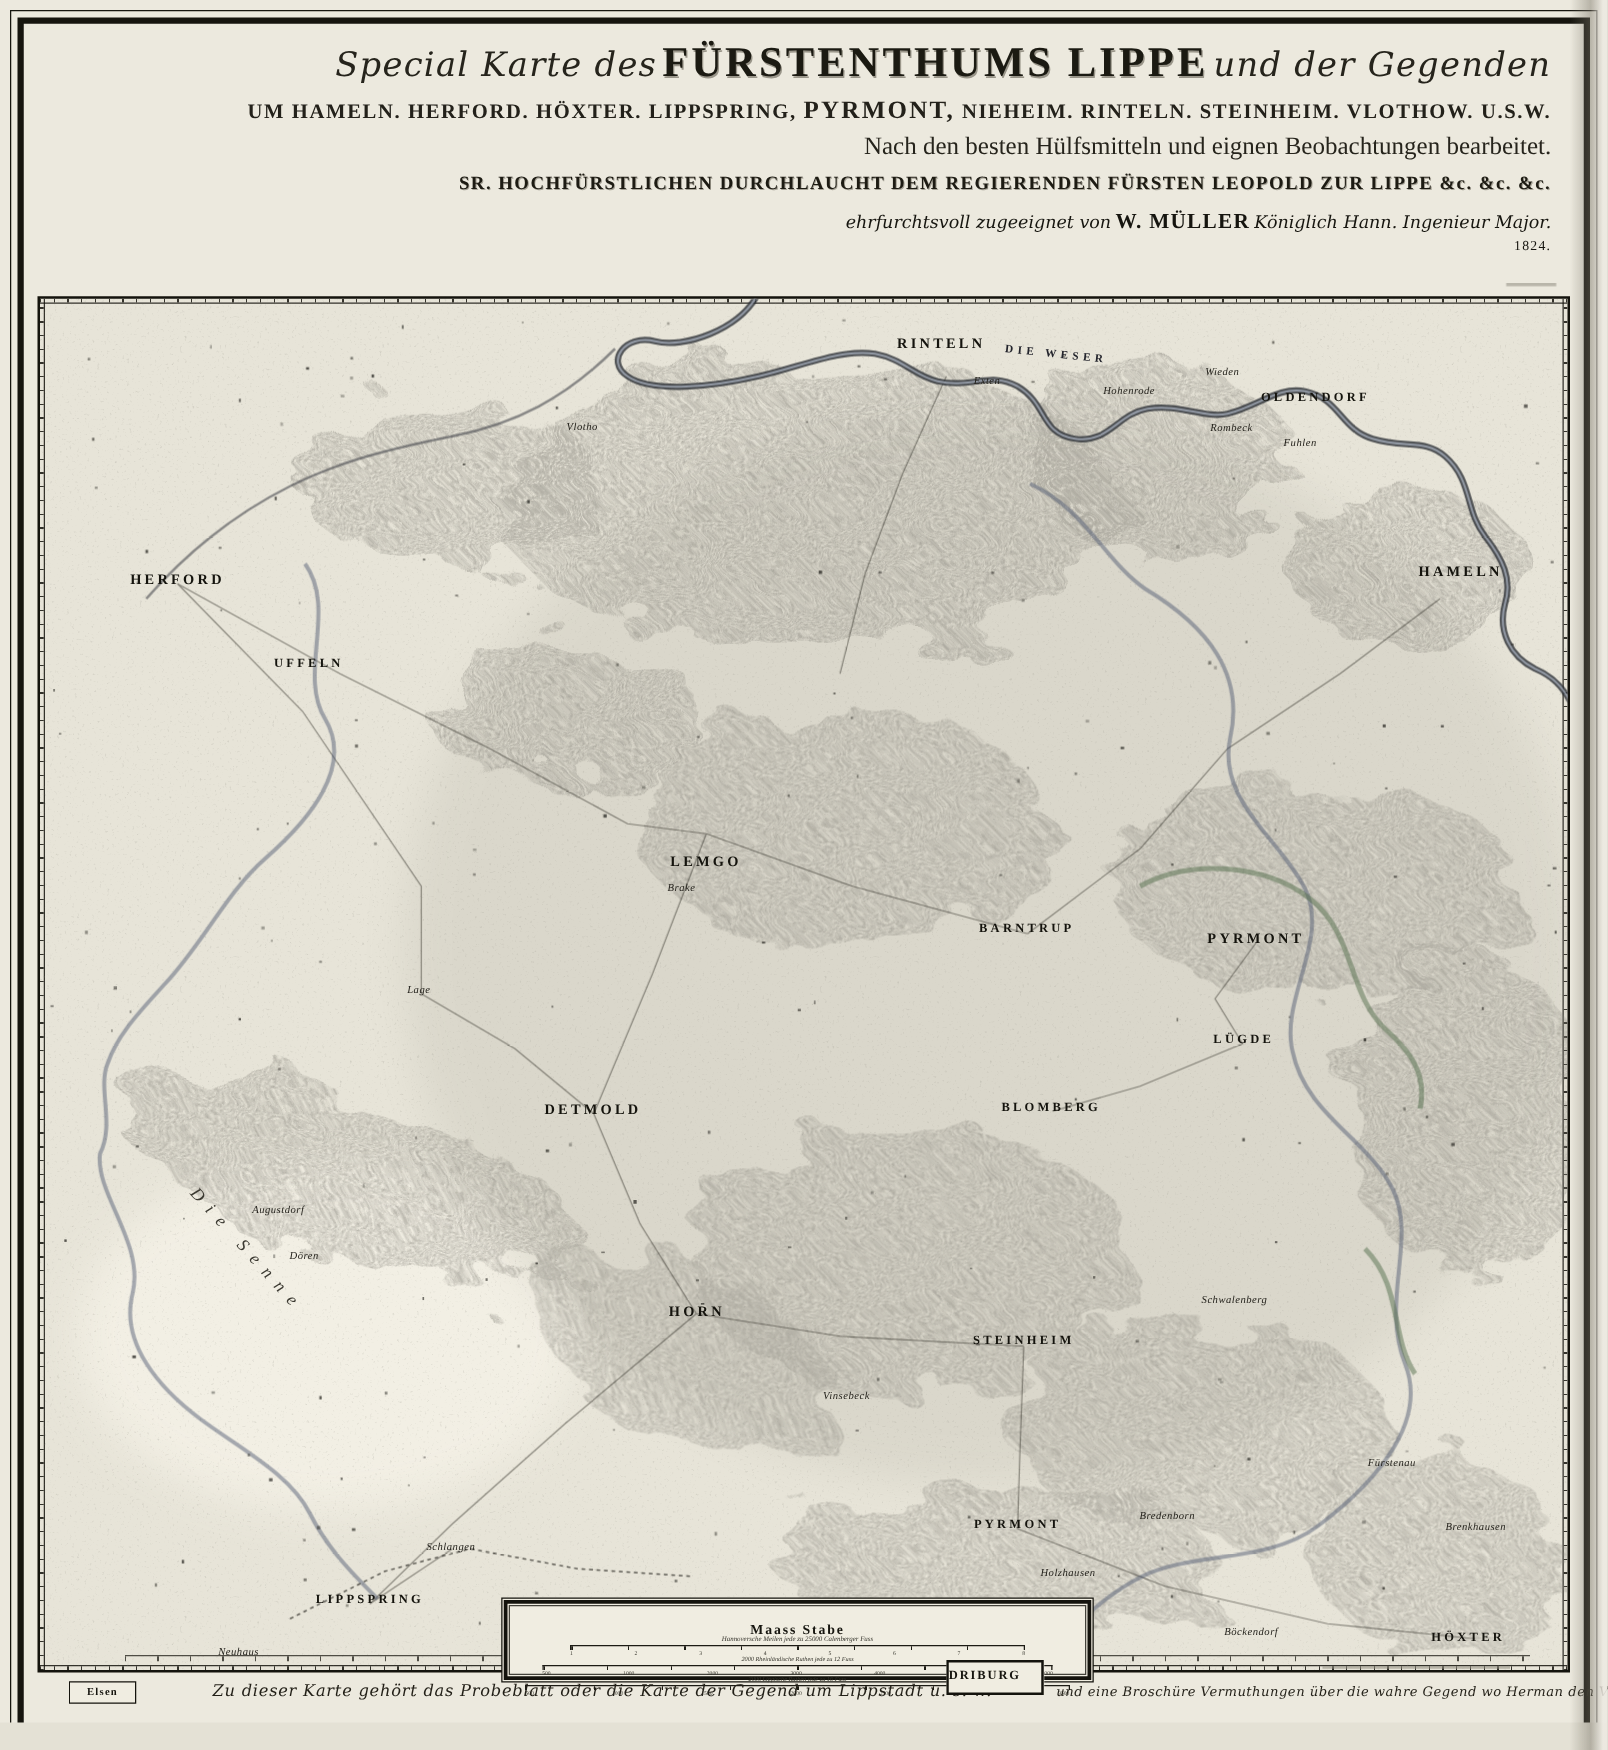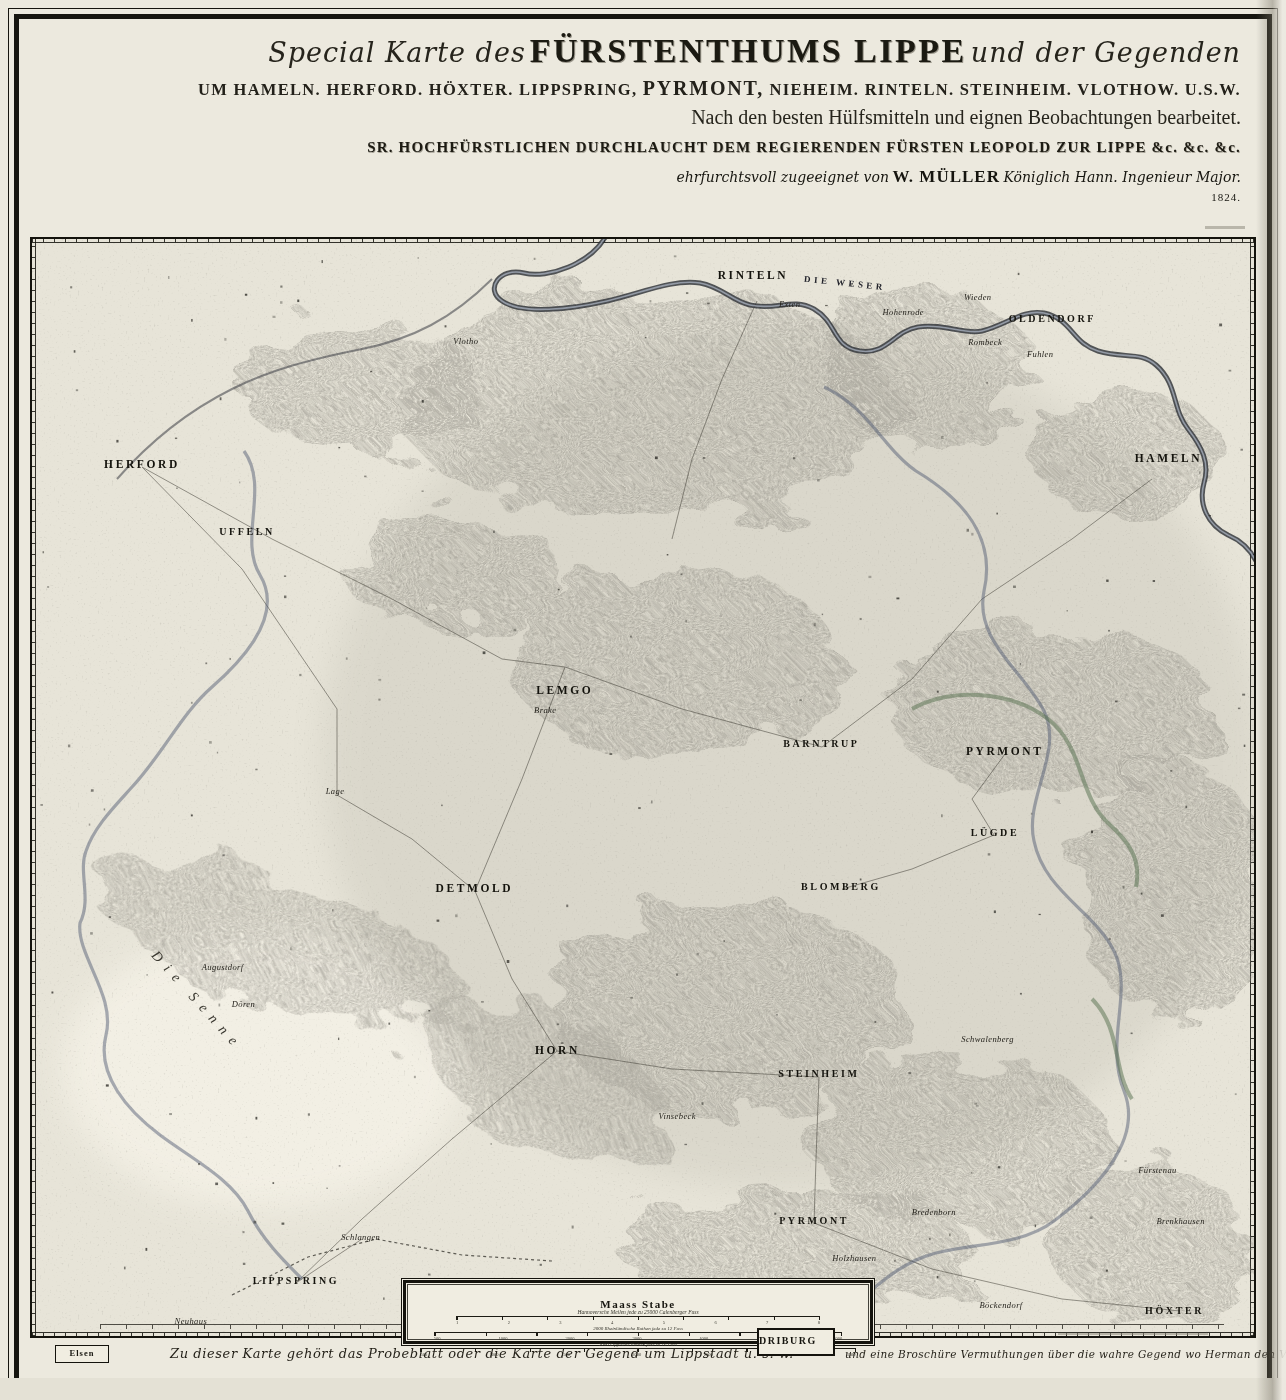--- a/index.html
+++ b/index.html
@@ -391,21 +391,21 @@
         <div class="lbl m" style="left: 78%; top: 9.4%;">Rombeck</div>
         <div class="lbl m" style="left: 82.5%; top: 10.5%;">Fuhlen</div>
         <div class="lbl m" style="left: 42%; top: 42.9%;">Brake</div>
         <div class="lbl m" style="left: 24.8%; top: 50.3%;">Lage</div>
         <div class="lbl m" style="left: 78.2%; top: 72.9%;">Schwalenberg</div>
         <div class="lbl m" style="left: 52.8%; top: 79.9%;">Vinsebeck</div>
         <div class="lbl m" style="left: 26.9%; top: 91%;">Schlangen</div>
         <div class="lbl m" style="left: 15.6%; top: 66.4%;">Augustdorf</div>
         <div class="lbl m" style="left: 17.3%; top: 69.7%;">Dören</div>
         <div class="lbl m" style="left: 73.8%; top: 88.7%;">Bredenborn</div>
-        <div class="lbl m" style="left: 88.5%; top: 84.9%; margin-left: 44px;">Fürstenau</div>
+        <div class="lbl m" style="left: 88.5%; top: 84.9%;">Fürstenau</div>
         <div class="lbl m" style="left: 94%; top: 89.5%;">Brenkhausen</div>
         <div class="lbl m" style="left: 67.3%; top: 92.9%;">Holzhausen</div>
         <div class="lbl m" style="left: 79.3%; top: 97.2%;">Böckendorf</div>
         <div class="lbl m" style="left: 13%; top: 98.6%;">Neuhaus</div>
       </div>
   </div>
 
   <div class="long-rule"></div>
 
   <div class="scale-box">

